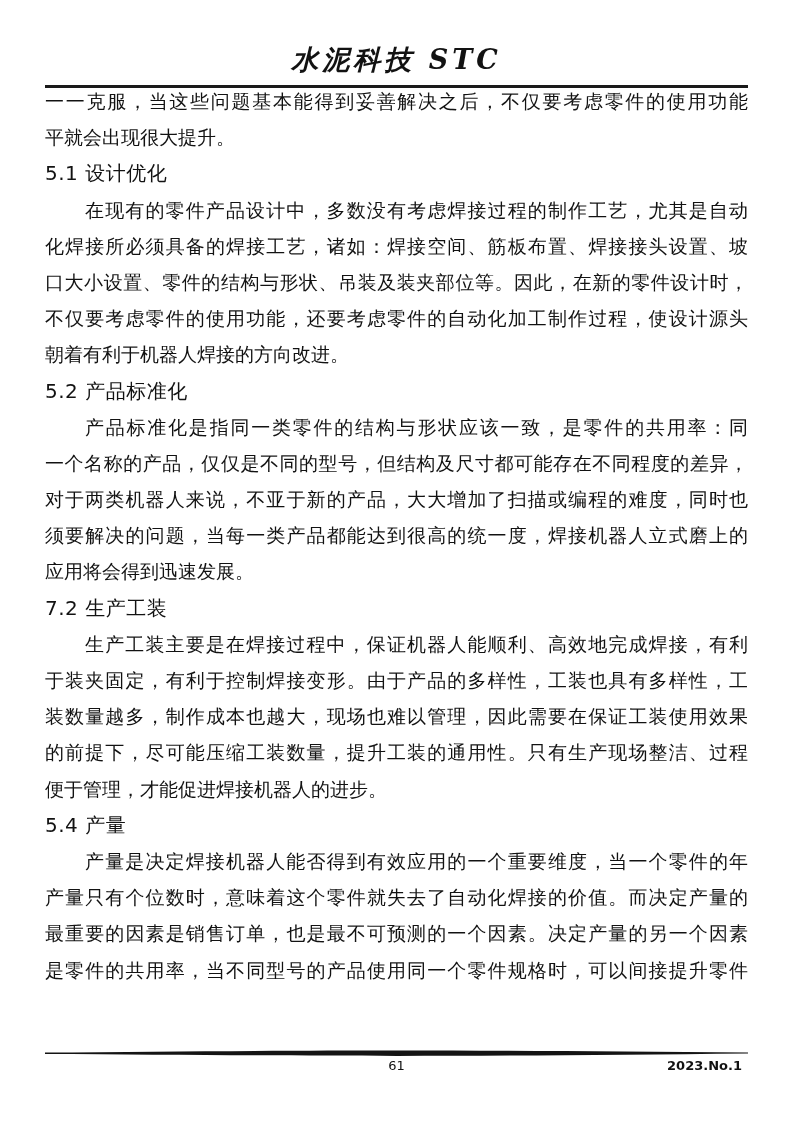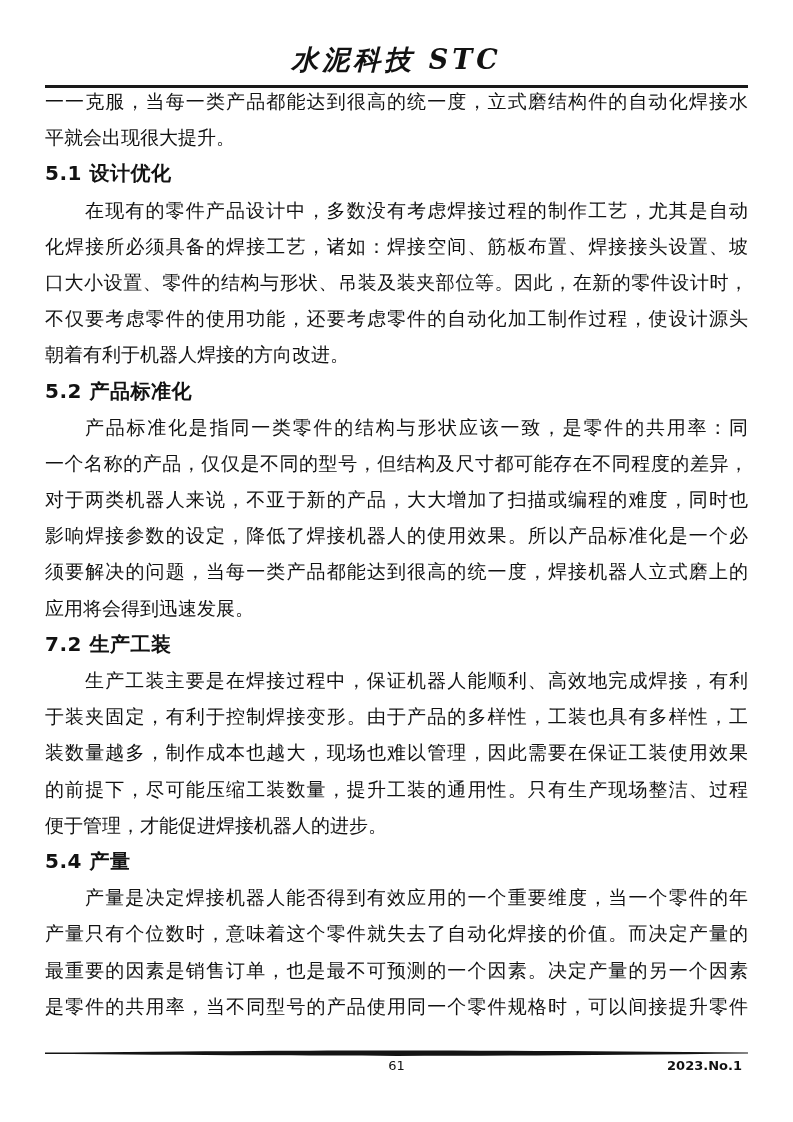--- a/index.html
+++ b/index.html
@@ -52,21 +52,21 @@
     white-space:normal;
   }
   .line.flush-left{
     text-align-last:left;
   }
   .line.indent{
     text-indent:40px;
   }
   .heading{
     font-family:"DejaVu Sans","Liberation Sans",sans-serif;
-    font-weight:bold;
+    font-weight:normal;
     font-size:20px;
     line-height:36.2px;
     height:36.2px;
     letter-spacing:0.5px;
     white-space:nowrap;
   }
   
   .footer{
     position:absolute;left:45px;right:45px;top:1050px;
   }
@@ -92,37 +92,36 @@
 
 <div class="page">
 
   <div class="header">
     <div class="journal-title">水泥科技 STC</div>
   </div>
   <div class="header-rule"></div>
 
   <div class="doc-body">
       <div class="paragraph">
-        <div class="line">一一克服，当每一类产品都能达到很高的统一度，立式磨结构件的自动化焊接水</div>
+        <div class="line">一一克服，当这些问题基本能得到妥善解决之后，不仅要考虑零件的使用功能</div>
         <div class="line flush-left">平就会出现很大提升。</div>
       </div>
       <div class="heading">5.1 设计优化</div>
       <div class="paragraph">
         <div class="line indent">在现有的零件产品设计中，多数没有考虑焊接过程的制作工艺，尤其是自动</div>
         <div class="line">化焊接所必须具备的焊接工艺，诸如：焊接空间、筋板布置、焊接接头设置、坡</div>
         <div class="line">口大小设置、零件的结构与形状、吊装及装夹部位等。因此，在新的零件设计时，</div>
         <div class="line">不仅要考虑零件的使用功能，还要考虑零件的自动化加工制作过程，使设计源头</div>
         <div class="line flush-left">朝着有利于机器人焊接的方向改进。</div>
       </div>
       <div class="heading">5.2 产品标准化</div>
       <div class="paragraph">
         <div class="line indent">产品标准化是指同一类零件的结构与形状应该一致，是零件的共用率：同</div>
         <div class="line">一个名称的产品，仅仅是不同的型号，但结构及尺寸都可能存在不同程度的差异，</div>
         <div class="line">对于两类机器人来说，不亚于新的产品，大大增加了扫描或编程的难度，同时也</div>
-        <div class="line">影响焊接参数的设定，降低了焊接机器人的使用效果。所以产品标准化是一个必</div>
         <div class="line">须要解决的问题，当每一类产品都能达到很高的统一度，焊接机器人立式磨上的</div>
         <div class="line flush-left">应用将会得到迅速发展。</div>
       </div>
       <div class="heading">7.2 生产工装</div>
       <div class="paragraph">
         <div class="line indent">生产工装主要是在焊接过程中，保证机器人能顺利、高效地完成焊接，有利</div>
         <div class="line">于装夹固定，有利于控制焊接变形。由于产品的多样性，工装也具有多样性，工</div>
         <div class="line">装数量越多，制作成本也越大，现场也难以管理，因此需要在保证工装使用效果</div>
         <div class="line">的前提下，尽可能压缩工装数量，提升工装的通用性。只有生产现场整洁、过程</div>
         <div class="line flush-left">便于管理，才能促进焊接机器人的进步。</div>

